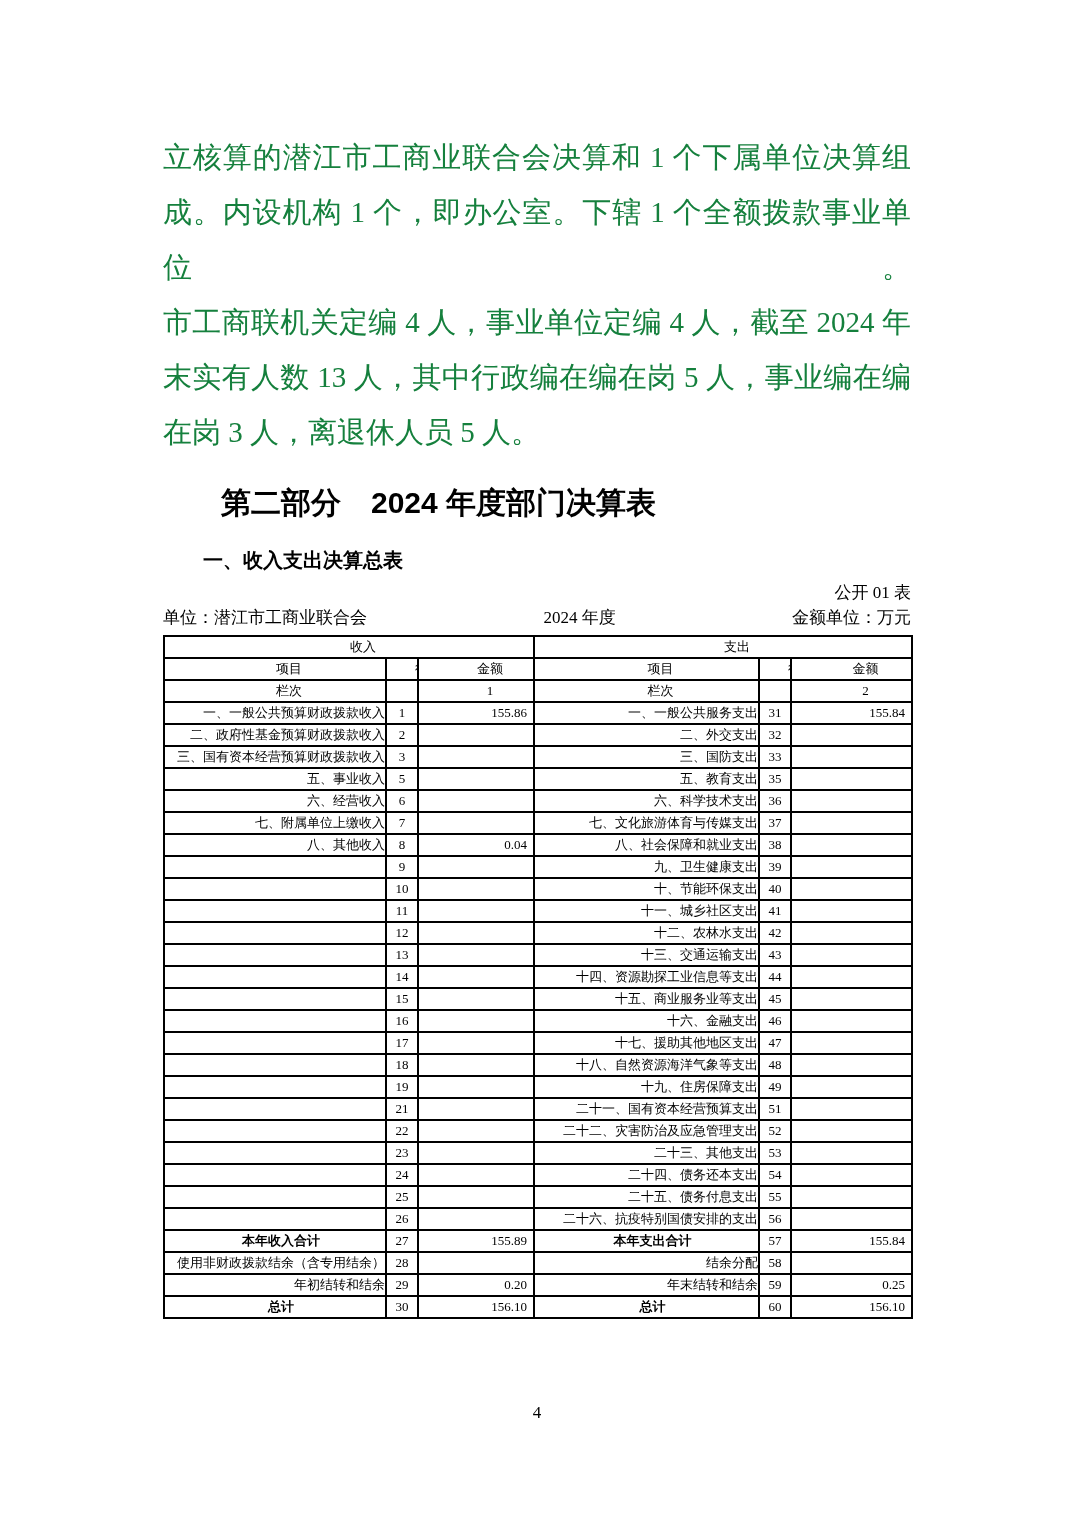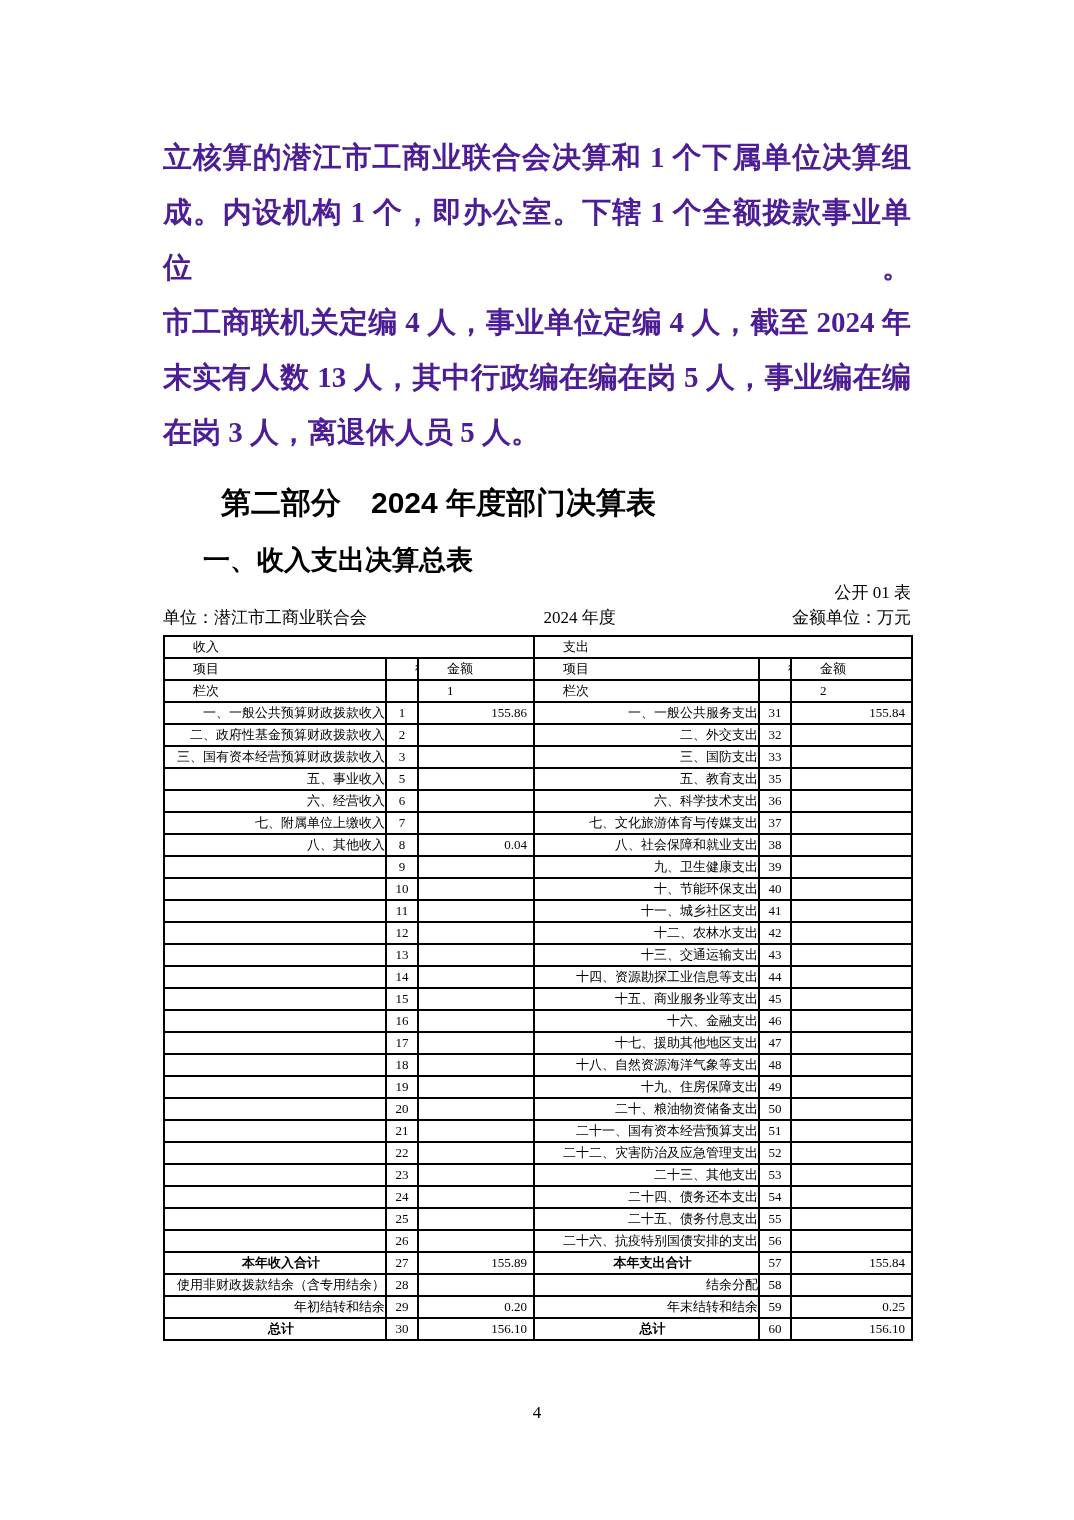--- a/index.html
+++ b/index.html
@@ -4,48 +4,48 @@
 <style>
   * { margin:0; padding:0; box-sizing:border-box; }
   html, body { background:#ffffff; }
   .page {
     position:relative; width:1074px; height:1520px;
     background:#ffffff; color:#000; margin:0 auto; overflow:hidden;
     font-family:"Liberation Serif", serif;
   }
   .content { position:absolute; left:163px; top:0; width:748px; }
 
-  .intro { margin-top:130px; font-size:29px; color:#4c1d95;font-weight:bold; }
+  .intro { margin-top:130px; font-size:29px; color:#15803d; }
   .intro-line { line-height:55px; text-align:justify; text-align-last:justify; }
   .intro-line.last { text-align-last:left; }
 
   .section-heading {
     margin:26px 0 0 58px; font-family:"Liberation Sans", sans-serif;
     font-weight:bold; font-size:30px; line-height:34px; color:#000;
   }
   .table-heading {
     margin:24px 0 0 40px; font-family:"Liberation Sans", sans-serif;
-    font-weight:bold; font-size:27px; line-height:32px; color:#000;
+    font-weight:bold; font-size:20px; line-height:32px; color:#000;
   }
   .table-tag { margin-top:6px; text-align:right; font-size:17px; line-height:22px; }
   .meta-row {
     margin-top:3px; display:flex; justify-content:space-between;
     align-items:baseline; font-size:17px; line-height:22px;
   }
 
   table.budget {
     margin-top:6px; width:748px; border-collapse:collapse; table-layout:fixed;
     font-size:13px;
   }
   table.budget th, table.budget td {
     border:2px solid #000; height:22px; padding:0;
     overflow:hidden; white-space:nowrap; font-weight:normal;
     vertical-align:middle;
   }
-  table.budget .c { text-align:left;padding-left:28px; }
+  table.budget .c { text-align:center;padding-left:28px; }
   table.budget .item { text-align:right; padding-left:7px; }
   table.budget .rowno { text-align:center; }
   table.budget .amt { text-align:right; padding-right:6px; }
   table.budget .total { text-align:center; font-weight:bold; padding-left:12px; }
 
   .page-number {
     position:absolute; left:0; right:0; top:1402px;
     text-align:center; font-size:17px; line-height:22px;
   }
 </style>
@@ -244,28 +244,20 @@
           <tr>
             <td class="item"></td>
             <td class="rowno">19</td>
             <td class="amt"></td>
             <td class="item">十九、住房保障支出</td>
             <td class="rowno">49</td>
             <td class="amt"></td>
           </tr>
           <tr>
             <td class="item"></td>
-            <td class="rowno">20</td>
-            <td class="amt"></td>
-            <td class="item">二十、粮油物资储备支出</td>
-            <td class="rowno">50</td>
-            <td class="amt"></td>
-          </tr>
-          <tr>
-            <td class="item"></td>
             <td class="rowno">21</td>
             <td class="amt"></td>
             <td class="item">二十一、国有资本经营预算支出</td>
             <td class="rowno">51</td>
             <td class="amt"></td>
           </tr>
           <tr>
             <td class="item"></td>
             <td class="rowno">22</td>
             <td class="amt"></td>

